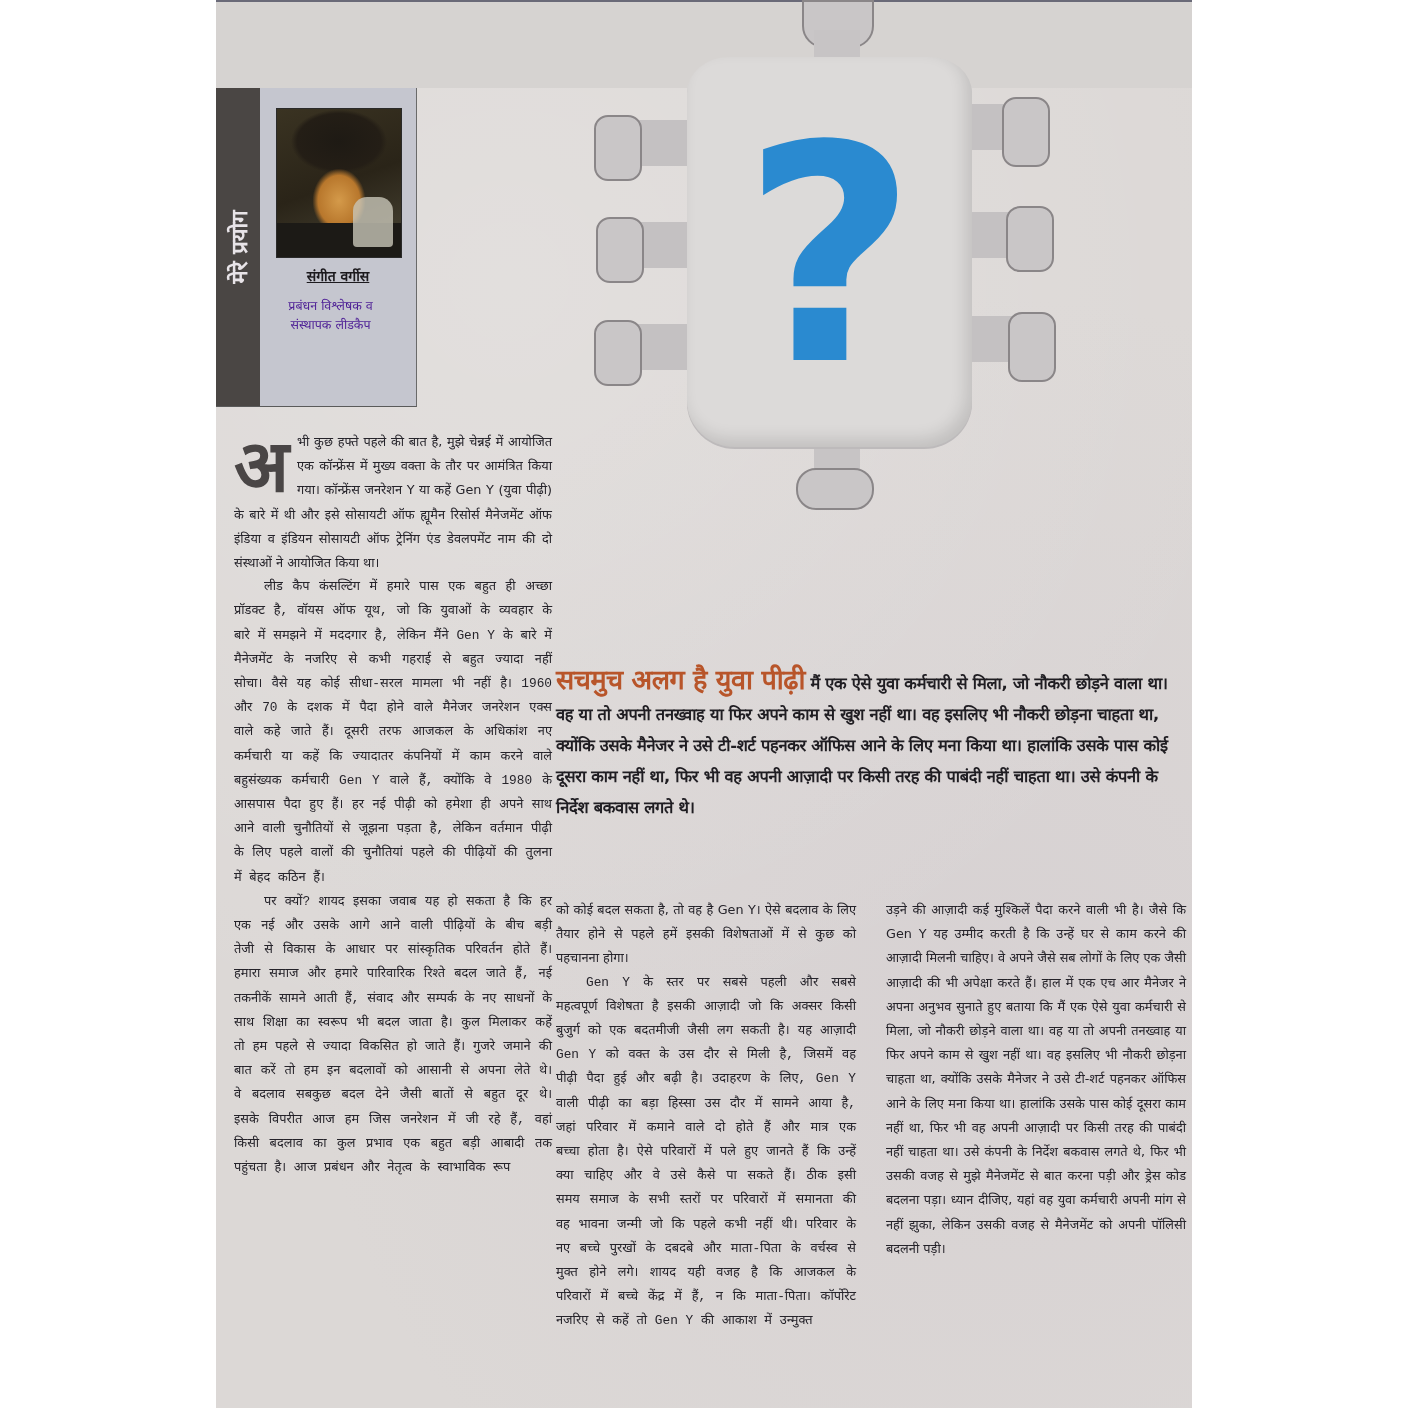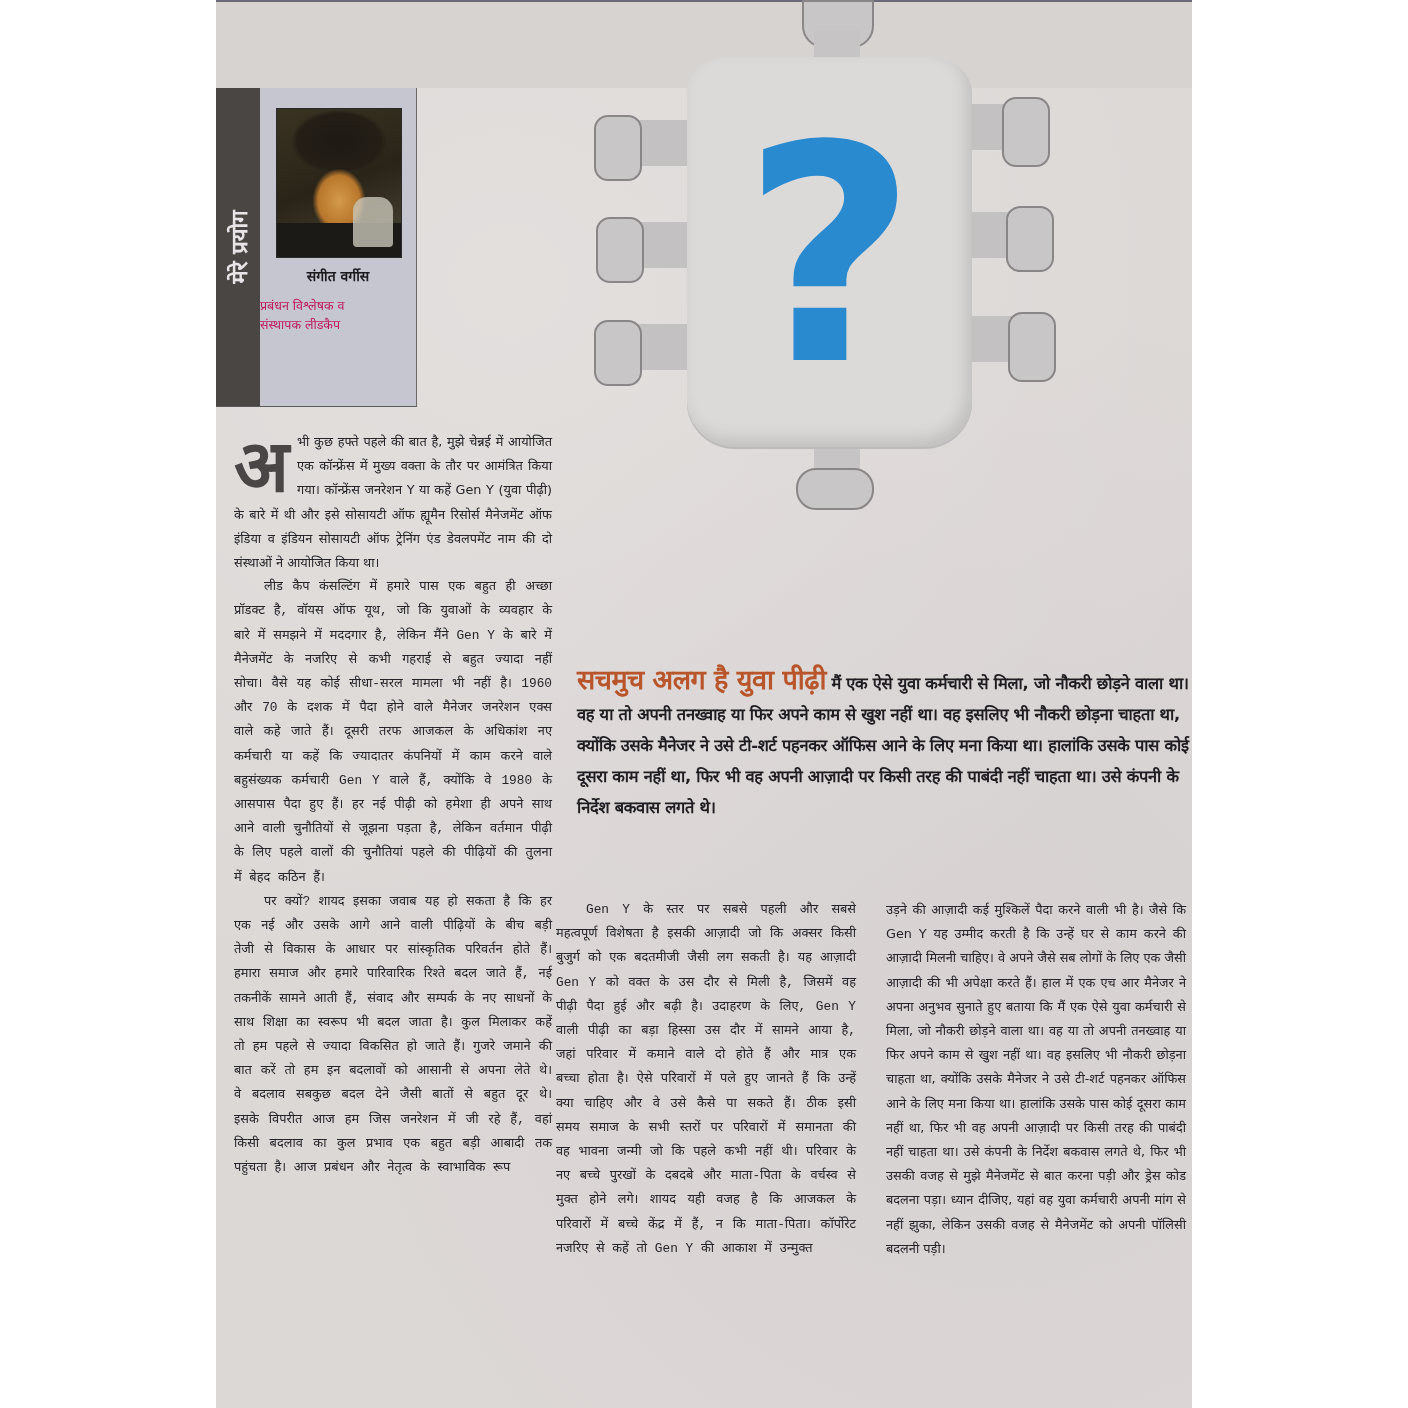--- a/index.html
+++ b/index.html
@@ -33,41 +33,41 @@
     .photo {
       position:absolute; left:16px; top:20px; width:124px; height:148px;
       background:
         radial-gradient(ellipse 38px 46px at 50% 62%, #d49a4a 0%, #b8772c 55%, transparent 70%),
         radial-gradient(ellipse 60px 40px at 50% 22%, #1e1a14 0%, #241e16 70%, transparent 80%),
         linear-gradient(160deg, #3a3322 0%, #2a2418 50%, #4a4636 100%);
       border:1px solid #2a2a2a;
     }
     .photo .collar { position:absolute; right:8px; bottom:10px; width:40px; height:50px; background:#c8c6b8; border-radius:14px 14px 4px 4px; opacity:.8;}
     .photo .shirt { position:absolute; left:0; bottom:0; width:124px; height:34px; background:#1c1a16; }
-    .author-name { position:absolute; left:0; width:156px; top:178px; text-align:center; font-weight:bold; font-size:14px; color:#1c1a1e; }
-    .author-role { position:absolute; left:0; width:141px; top:208px; font-size:12.5px; line-height:19px; color:#be185d; }
+    .author-name { position:absolute; left:0; width:156px; top:178px; text-align:center; font-weight:bold; font-size:14px; color:#1c1a1e;text-decoration:underline; }
+    .author-role { position:absolute; left:0; width:141px; top:208px; text-align:center; font-size:12.5px; line-height:19px; color:#4c1d95; }
 
     
     .illus { position:absolute; left:340px; top:0; width:520px; height:660px; }
     .chair { position:absolute; background:#c9c6c7; border:2px solid #8a8688; }
     .chair.v { width:44px; height:62px; border-radius:14px; }
     .arm-l { position:absolute; width:80px; height:46px; background:#c4c1c2; }
     .table-top {
       position:absolute; left:131px; top:57px; width:285px; height:390px;
       background:#dcdad9; border-radius:42px 42px 48px 48px / 36px 36px 46px 46px;
       box-shadow: inset -6px -8px 16px rgba(0,0,0,0.12), 0 2px 0 #bdbabb;
     }
     .qmark {
       position:absolute; left:0; top:40px; width:285px; text-align:center;
       font-family:"DejaVu Sans", sans-serif; font-weight:bold; font-size:300px; line-height:320px;
       color:#2a8ad0;
     }
 
     
-    .pull { position:absolute; left:340px; top:664px; width:630px; font-family:"DejaVu Sans", sans-serif; font-weight:bold; color:#1f1d22; font-size:16.4px; line-height:31px; letter-spacing:-0.3px;margin-left:21px;}
+    .pull { position:absolute; left:340px; top:664px; width:630px; font-family:"DejaVu Sans", sans-serif; font-weight:bold; color:#1f1d22; font-size:16.4px; line-height:31px; letter-spacing:-0.3px;}
     .pull .hl { color:#b8552a; font-size:27px; letter-spacing:-0.5px; }
 
     
     .col { position:absolute; font-size:12.8px; line-height:24.2px; color:#25232a; text-align:justify; }
     .col p { margin:0; text-indent:0; }
     .col p.ind { text-indent:30px;font-family:Liberation Mono, monospace; }
     .col1 { left:18px; top:430px; width:318px; }
     .col2 { left:340px; top:898px; width:300px; }
     .col3 { left:660px; top:898px; width:300px;margin-left:10px; }
     .dropcap {
@@ -131,19 +131,20 @@
     <span>मैं एक ऐसे युवा कर्मचारी से मिला, जो नौकरी छोड़ने वाला था। वह या तो अपनी तनख्वाह या फिर अपने काम से खुश नहीं था। वह इसलिए भी नौकरी छोड़ना चाहता था, क्योंकि उसके मैनेजर ने उसे टी-शर्ट पहनकर ऑफिस आने के लिए मना किया था। हालांकि उसके पास कोई दूसरा काम नहीं था, फिर भी वह अपनी आज़ादी पर किसी तरह की पाबंदी नहीं चाहता था। उसे कंपनी के निर्देश बकवास लगते थे।</span>
   </div>
 
   <div class="col col1">
     <p><span class="dropcap">अ</span><span>भी कुछ हफ्ते पहले की बात है, मुझे चेन्नई में आयोजित एक कॉन्फ्रेंस में मुख्य वक्ता के तौर पर आमंत्रित किया गया। कॉन्फ्रेंस जनरेशन Y या कहें Gen Y (युवा पीढ़ी) के बारे में थी और इसे सोसायटी ऑफ ह्यूमैन रिसोर्स मैनेजमेंट ऑफ इंडिया व इंडियन सोसायटी ऑफ ट्रेनिंग एंड डेवलपमेंट नाम की दो संस्थाओं ने आयोजित किया था।</span></p>
     <p class="ind">लीड कैप कंसल्टिंग में हमारे पास एक बहुत ही अच्छा प्रॉडक्ट है, वॉयस ऑफ यूथ, जो कि युवाओं के व्यवहार के बारे में समझने में मददगार है, लेकिन मैंने Gen Y के बारे में मैनेजमेंट के नजरिए से कभी गहराई से बहुत ज्यादा नहीं सोचा। वैसे यह कोई सीधा-सरल मामला भी नहीं है। 1960 और 70 के दशक में पैदा होने वाले मैनेजर जनरेशन एक्स वाले कहे जाते हैं। दूसरी तरफ आजकल के अधिकांश नए कर्मचारी या कहें कि ज्यादातर कंपनियों में काम करने वाले बहुसंख्यक कर्मचारी Gen Y वाले हैं, क्योंकि वे 1980 के आसपास पैदा हुए हैं। हर नई पीढ़ी को हमेशा ही अपने साथ आने वाली चुनौतियों से जूझना पड़ता है, लेकिन वर्तमान पीढ़ी के लिए पहले वालों की चुनौतियां पहले की पीढ़ियों की तुलना में बेहद कठिन हैं।</p>
     <p class="ind">पर क्यों? शायद इसका जवाब यह हो सकता है कि हर एक नई और उसके आगे आने वाली पीढ़ियों के बीच बड़ी तेजी से विकास के आधार पर सांस्कृतिक परिवर्तन होते हैं। हमारा समाज और हमारे पारिवारिक रिश्ते बदल जाते हैं, नई तकनीकें सामने आती हैं, संवाद और सम्पर्क के नए साधनों के साथ शिक्षा का स्वरूप भी बदल जाता है। कुल मिलाकर कहें तो हम पहले से ज्यादा विकसित हो जाते हैं। गुजरे जमाने की बात करें तो हम इन बदलावों को आसानी से अपना लेते थे। वे बदलाव सबकुछ बदल देने जैसी बातों से बहुत दूर थे। इसके विपरीत आज हम जिस जनरेशन में जी रहे हैं, वहां किसी बदलाव का कुल प्रभाव एक बहुत बड़ी आबादी तक पहुंचता है। आज प्रबंधन और नेतृत्व के स्वाभाविक रूप</p>
   </div>
 
   <div class="col col2">
+    <p>को कोई बदल सकता है, तो वह है Gen Y। ऐसे बदलाव के लिए तैयार होने से पहले हमें इसकी विशेषताओं में से कुछ को पहचानना होगा।</p>
     <p class="ind">Gen Y के स्तर पर सबसे पहली और सबसे महत्वपूर्ण विशेषता है इसकी आज़ादी जो कि अक्सर किसी बुजुर्ग को एक बदतमीजी जैसी लग सकती है। यह आज़ादी Gen Y को वक्त के उस दौर से मिली है, जिसमें वह पीढ़ी पैदा हुई और बढ़ी है। उदाहरण के लिए, Gen Y वाली पीढ़ी का बड़ा हिस्सा उस दौर में सामने आया है, जहां परिवार में कमाने वाले दो होते हैं और मात्र एक बच्चा होता है। ऐसे परिवारों में पले हुए जानते हैं कि उन्हें क्या चाहिए और वे उसे कैसे पा सकते हैं। ठीक इसी समय समाज के सभी स्तरों पर परिवारों में समानता की वह भावना जन्मी जो कि पहले कभी नहीं थी। परिवार के नए बच्चे पुरखों के दबदबे और माता-पिता के वर्चस्व से मुक्त होने लगे। शायद यही वजह है कि आजकल के परिवारों में बच्चे केंद्र में हैं, न कि माता-पिता। कॉर्पोरेट नजरिए से कहें तो Gen Y की आकाश में उन्मुक्त</p>
   </div>
 
   <div class="col col3">
     <p>उड़ने की आज़ादी कई मुश्किलें पैदा करने वाली भी है। जैसे कि Gen Y यह उम्मीद करती है कि उन्हें घर से काम करने की आज़ादी मिलनी चाहिए। वे अपने जैसे सब लोगों के लिए एक जैसी आज़ादी की भी अपेक्षा करते हैं। हाल में एक एच आर मैनेजर ने अपना अनुभव सुनाते हुए बताया कि मैं एक ऐसे युवा कर्मचारी से मिला, जो नौकरी छोड़ने वाला था। वह या तो अपनी तनख्वाह या फिर अपने काम से खुश नहीं था। वह इसलिए भी नौकरी छोड़ना चाहता था, क्योंकि उसके मैनेजर ने उसे टी-शर्ट पहनकर ऑफिस आने के लिए मना किया था। हालांकि उसके पास कोई दूसरा काम नहीं था, फिर भी वह अपनी आज़ादी पर किसी तरह की पाबंदी नहीं चाहता था। उसे कंपनी के निर्देश बकवास लगते थे, फिर भी उसकी वजह से मुझे मैनेजमेंट से बात करना पड़ी और ड्रेस कोड बदलना पड़ा। ध्यान दीजिए, यहां वह युवा कर्मचारी अपनी मांग से नहीं झुका, लेकिन उसकी वजह से मैनेजमेंट को अपनी पॉलिसी बदलनी पड़ी।</p>
   </div>
 </div>
 
 </body></html>

